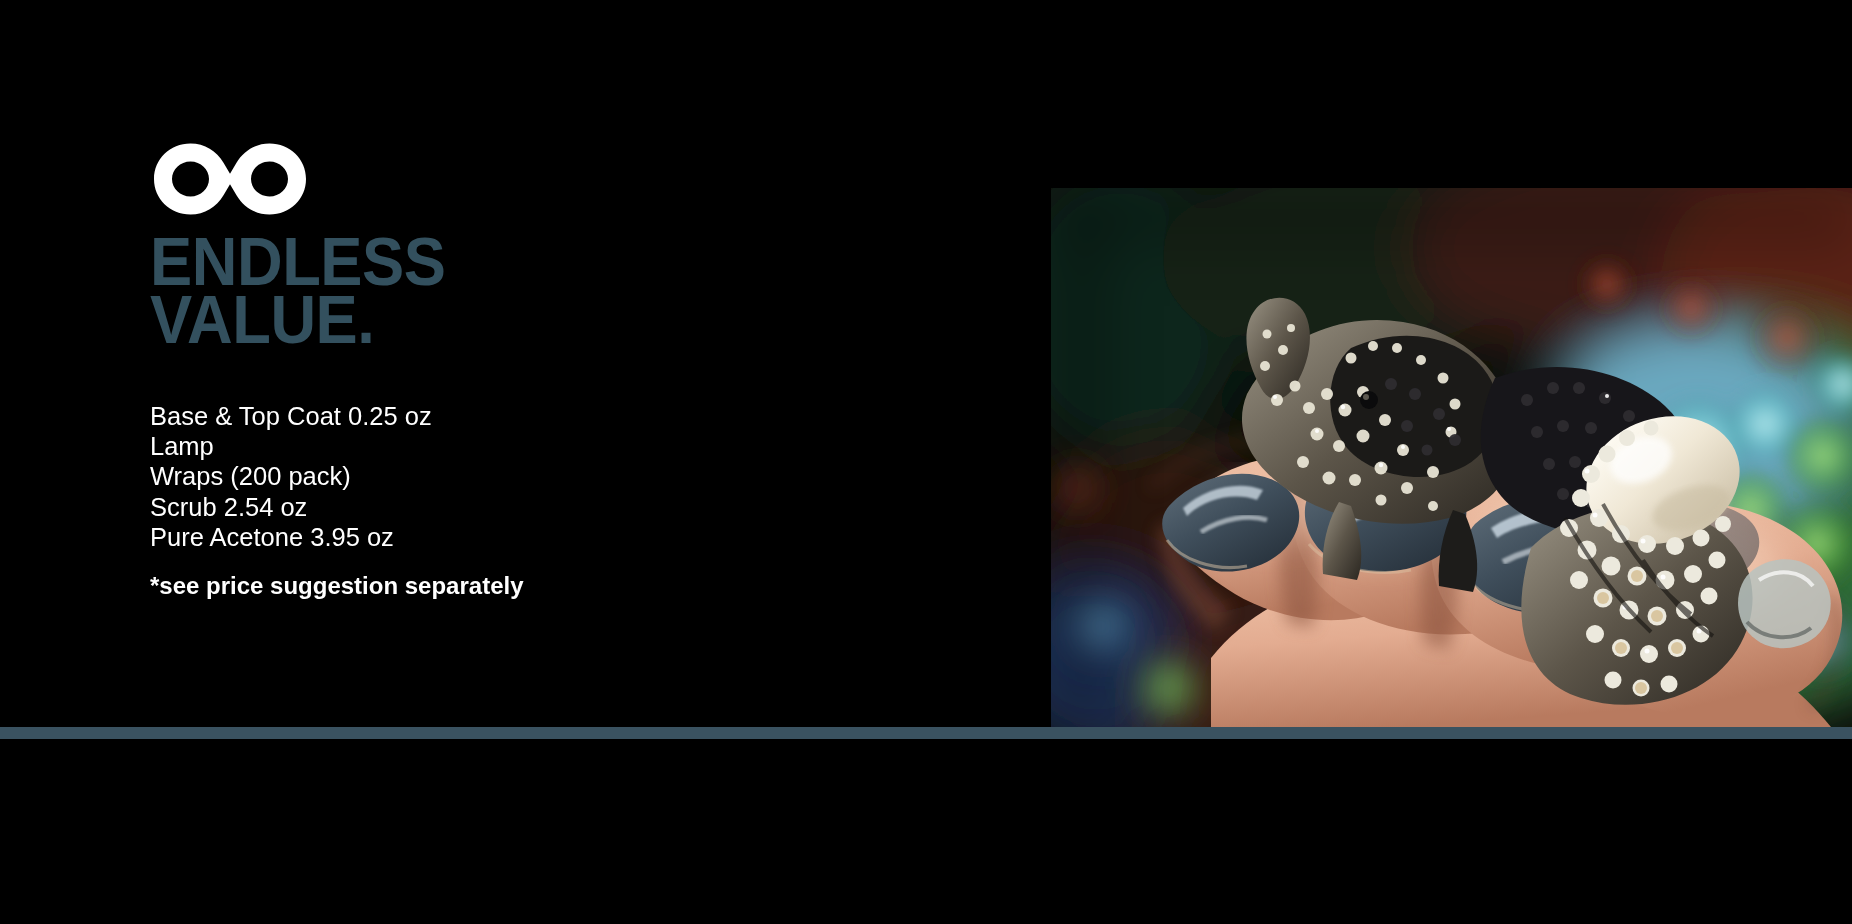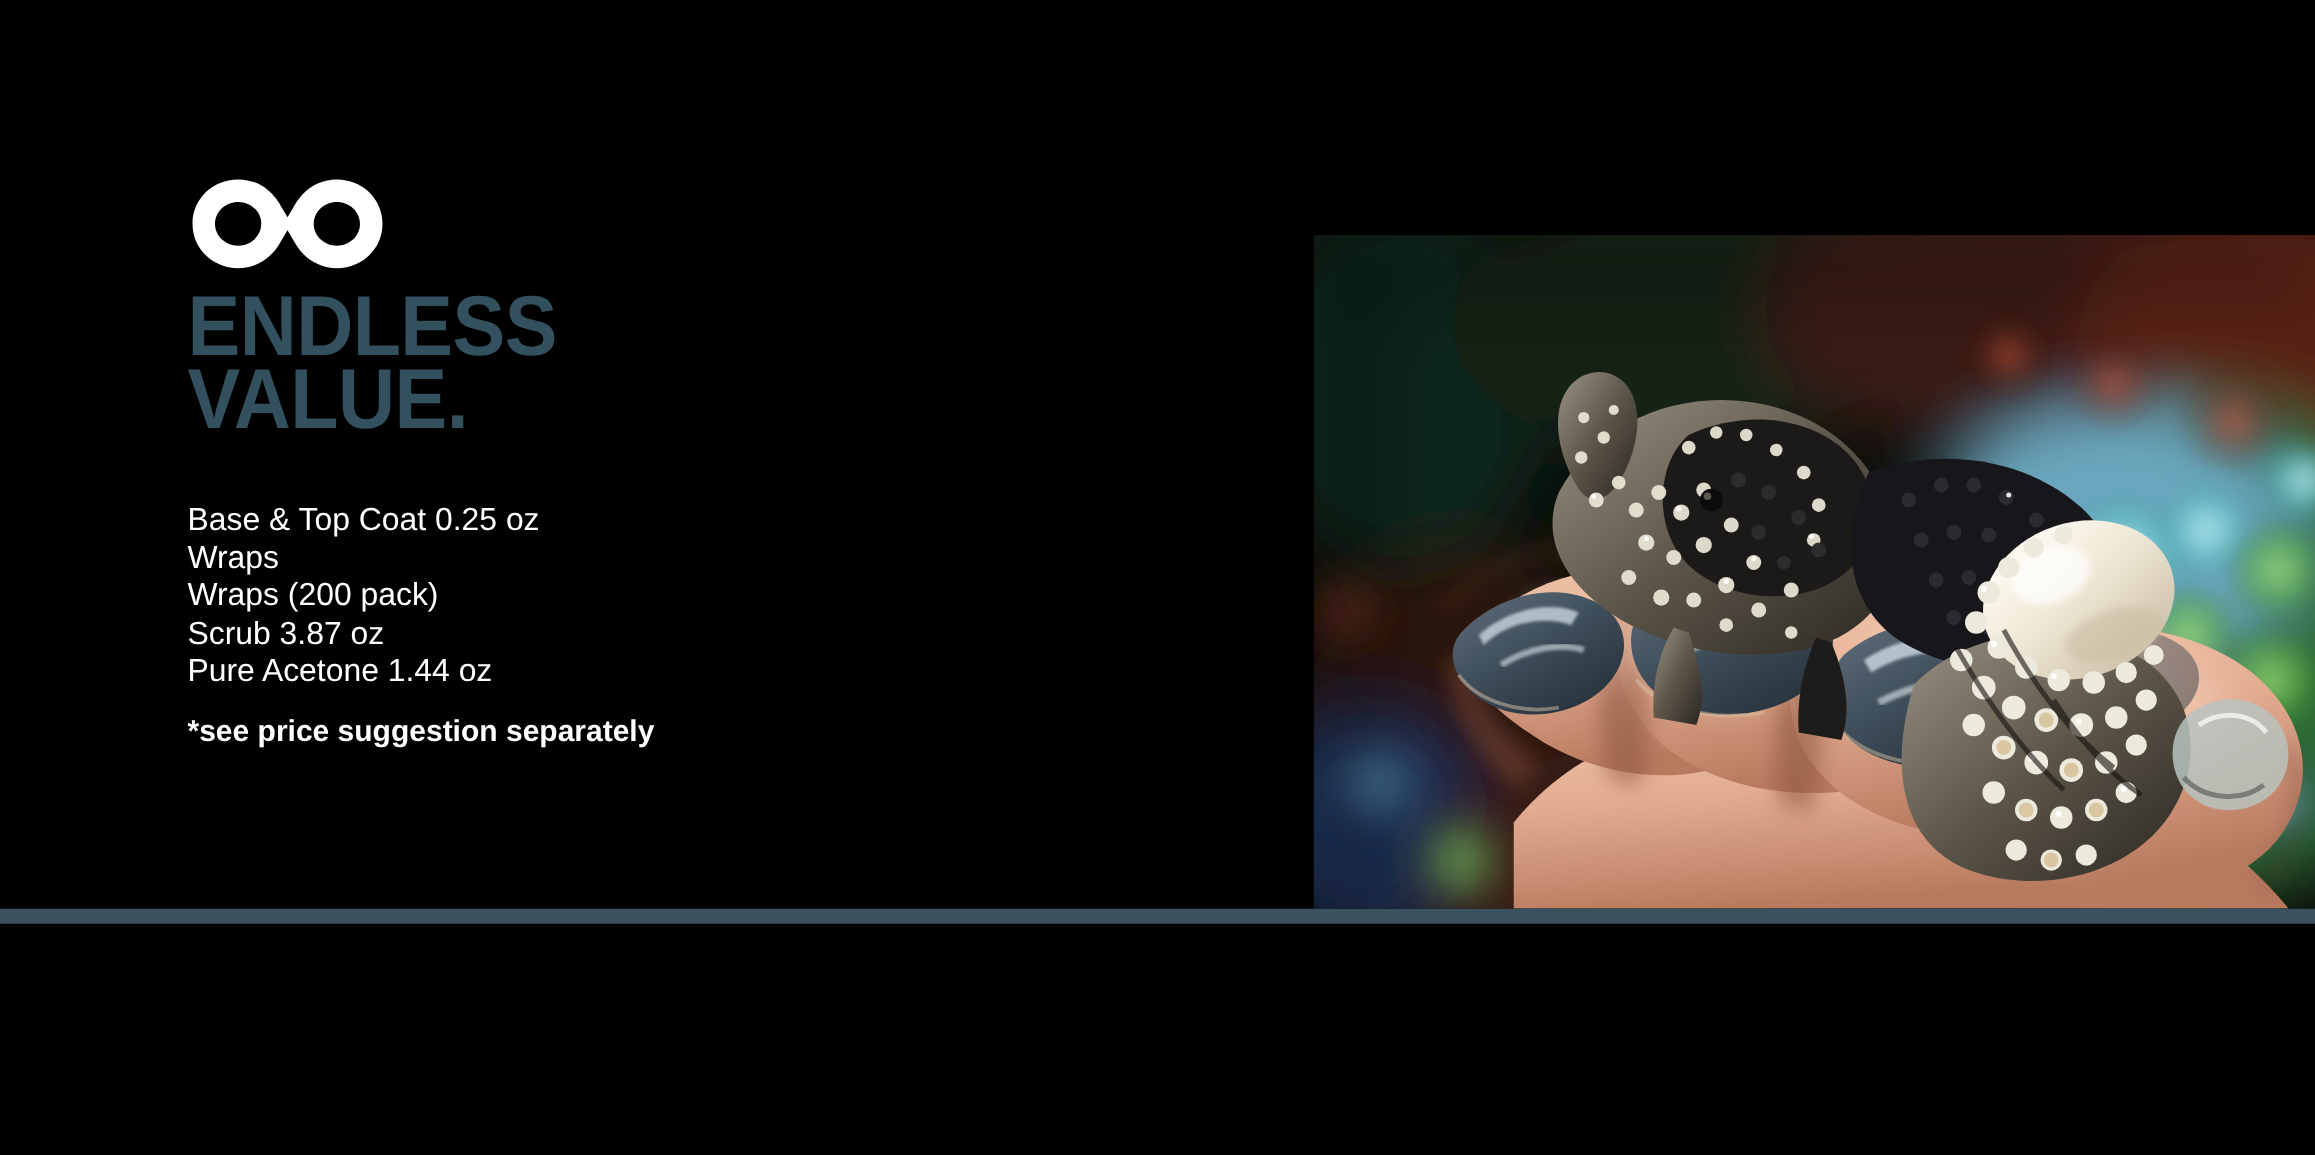--- a/index.html
+++ b/index.html
@@ -104,24 +104,24 @@
       <path fill="#ffffff" fill-rule="evenodd" d="M40.5 3.5c-20.5 0-36.5 15.6-36.5 35.5s16 35.5 36.5 35.5c14.2 0 26-7.6 33-19.3l6.5-11 6.5 11c7 11.7 18.8 19.3 33 19.3 20.5 0 36.5-15.6 36.5-35.5S140 3.5 119.5 3.5c-14.2 0-26 7.6-33 19.3L80 33.8l-6.5-11C66.5 11.1 54.7 3.5 40.5 3.5z
            M40.5 21.5c10.3 0 18.5 7.9 18.5 17.5S50.8 56.5 40.5 56.5 22 48.6 22 39s8.2-17.5 18.5-17.5z
            M119.5 21.5c10.3 0 18.5 7.9 18.5 17.5s-8.2 17.5-18.5 17.5S101 48.6 101 39s8.2-17.5 18.5-17.5z"></path>
     </svg>
 
     <h1 class="headline">ENDLESS
 VALUE.</h1>
 
     <ul class="product-list">
       <li>Base &amp; Top Coat 0.25 oz</li>
-      <li>Wraps</li>
+      <li>Lamp</li>
       <li>Wraps (200 pack)</li>
-      <li>Scrub 3.87 oz</li>
-      <li>Pure Acetone 1.44 oz</li>
+      <li>Scrub 2.54 oz</li>
+      <li>Pure Acetone 3.95 oz</li>
     </ul>
 
     <p class="footnote">*see price suggestion separately</p>
   </div>
 
   <div class="photo-panel">
     <svg viewBox="0 0 801 539" preserveAspectRatio="xMidYMid slice">
       <defs>
         <radialGradient id="bokehTeal" cx="50%" cy="50%" r="50%">
           <stop offset="0%" stop-color="#bfeef2" stop-opacity="0.95"></stop>

